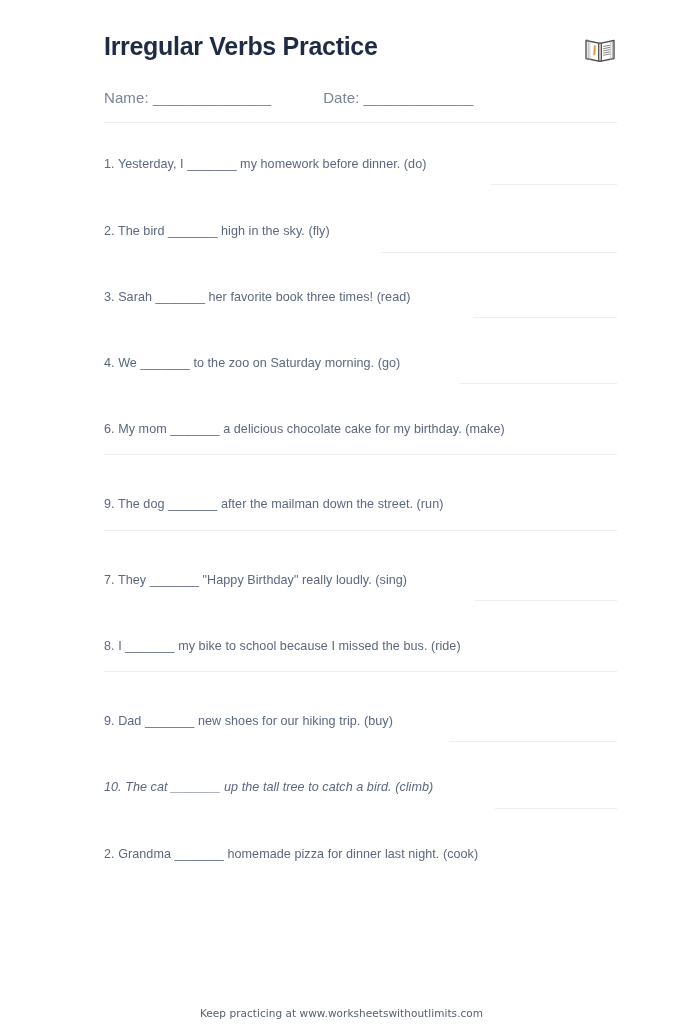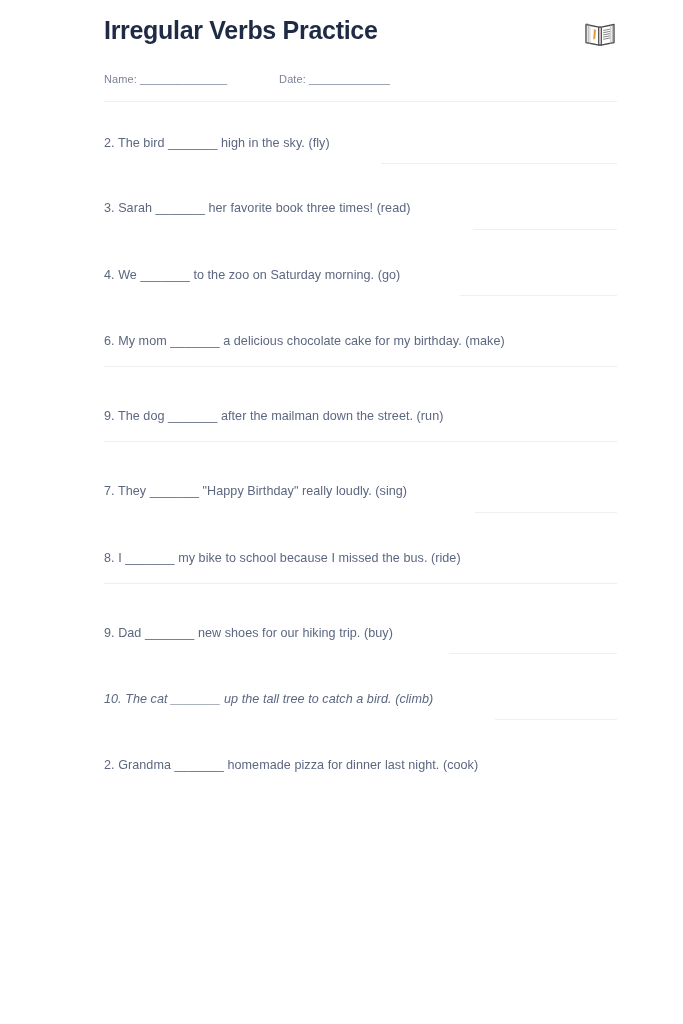--- a/index.html
+++ b/index.html
@@ -30,21 +30,21 @@
     top: 0;
     width: 513px;
   }
 
   
   .header-row {
     position: relative;
     display: flex;
     align-items: flex-start;
     justify-content: space-between;
-    padding-top: 16px;
+    padding-top: 32px;
   }
 
   .title {
     font-size: 25px;
     font-weight: bold;
     color: #1f2a44;
     letter-spacing: -0.3px;
     line-height: 1.15;
     margin: 0;
   }
@@ -53,21 +53,21 @@
     width: 34px;
     height: 34px;
     margin-top: 1px;
     flex: 0 0 auto;
   }
 
   .meta-row {
     margin-top: 22px;
     display: flex;
     align-items: baseline;
-    font-size: 11px;
+    font-size: 15px;
     color: #7a8497;
     letter-spacing: 0.1px;
   }
   .meta-name { margin-right: 52px; white-space: pre; }
   .meta-date { white-space: pre; }
 
   .divider {
     height: 1px;
     background: #eceef1;
     width: 513px;
@@ -159,20 +159,24 @@
 
     <div class="meta-row">
       <span class="meta-name">Name: ______________</span>
       <span class="meta-date">Date: _____________</span>
     </div>
 
     <div class="divider header-divider"></div>
 
 
     <div class="questions">
+        <div class="q" style="margin-bottom: 37px;">
+          <div class="q-text">1. Yesterday, I _______ my homework before dinner. (do)</div>
+          <div class="answer-line" style="width: 126px; background: rgb(238, 239, 242);"></div>
+        </div>
         <div class="q" style="margin-bottom: 35px;">
           <div class="q-text">2. The bird _______ high in the sky. (fly)</div>
           <div class="answer-line" style="width: 236px; background: rgb(238, 239, 242);"></div>
         </div>
         <div class="q" style="margin-bottom: 36px;">
           <div class="q-text">3. Sarah _______ her favorite book three times! (read)</div>
           <div class="answer-line" style="width: 144px; background: rgb(238, 239, 242);"></div>
         </div>
         <div class="q" style="margin-bottom: 36px;">
           <div class="q-text">4. We _______ to the zoo on Saturday morning. (go)</div>
@@ -202,14 +206,15 @@
           <div class="q-text">10. The cat _______ up the tall tree to catch a bird. (climb)</div>
           <div class="answer-line" style="width: 122px; background: rgb(238, 239, 242);"></div>
         </div>
         <div class="q" style="margin-bottom: 0px;">
           <div class="q-text">2. Grandma _______ homemade pizza for dinner last night. (cook)</div>
         </div>
       </div>
 
   </div>
 
+  <div class="footer">Keep practicing at www.worksheetswithoutlimits.com</div>
 
 </div>
 
 </body></html>

